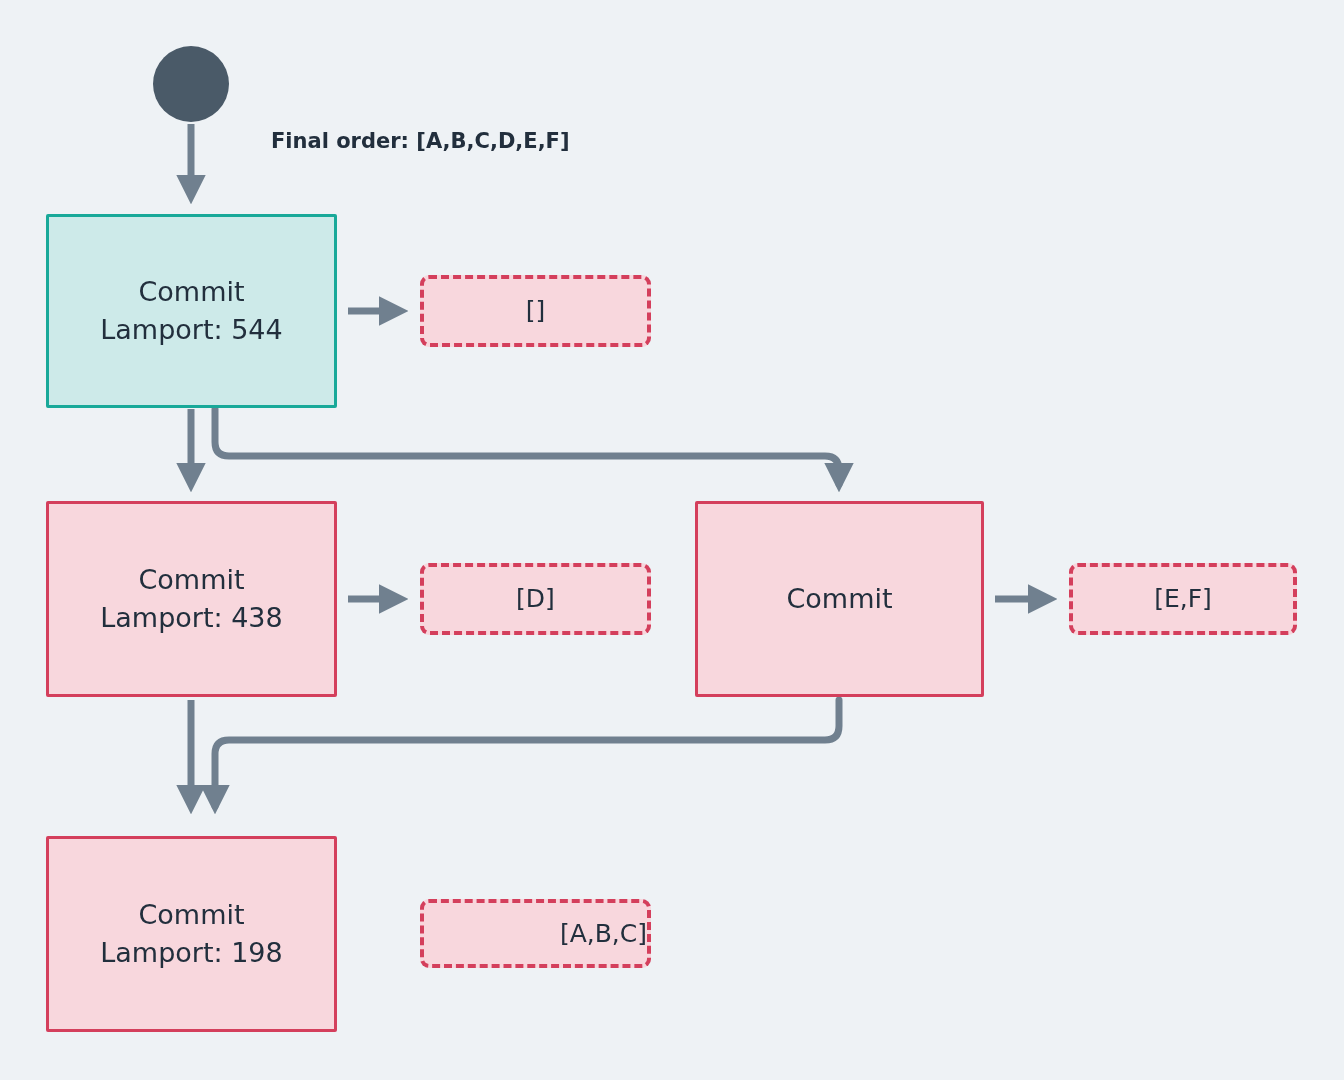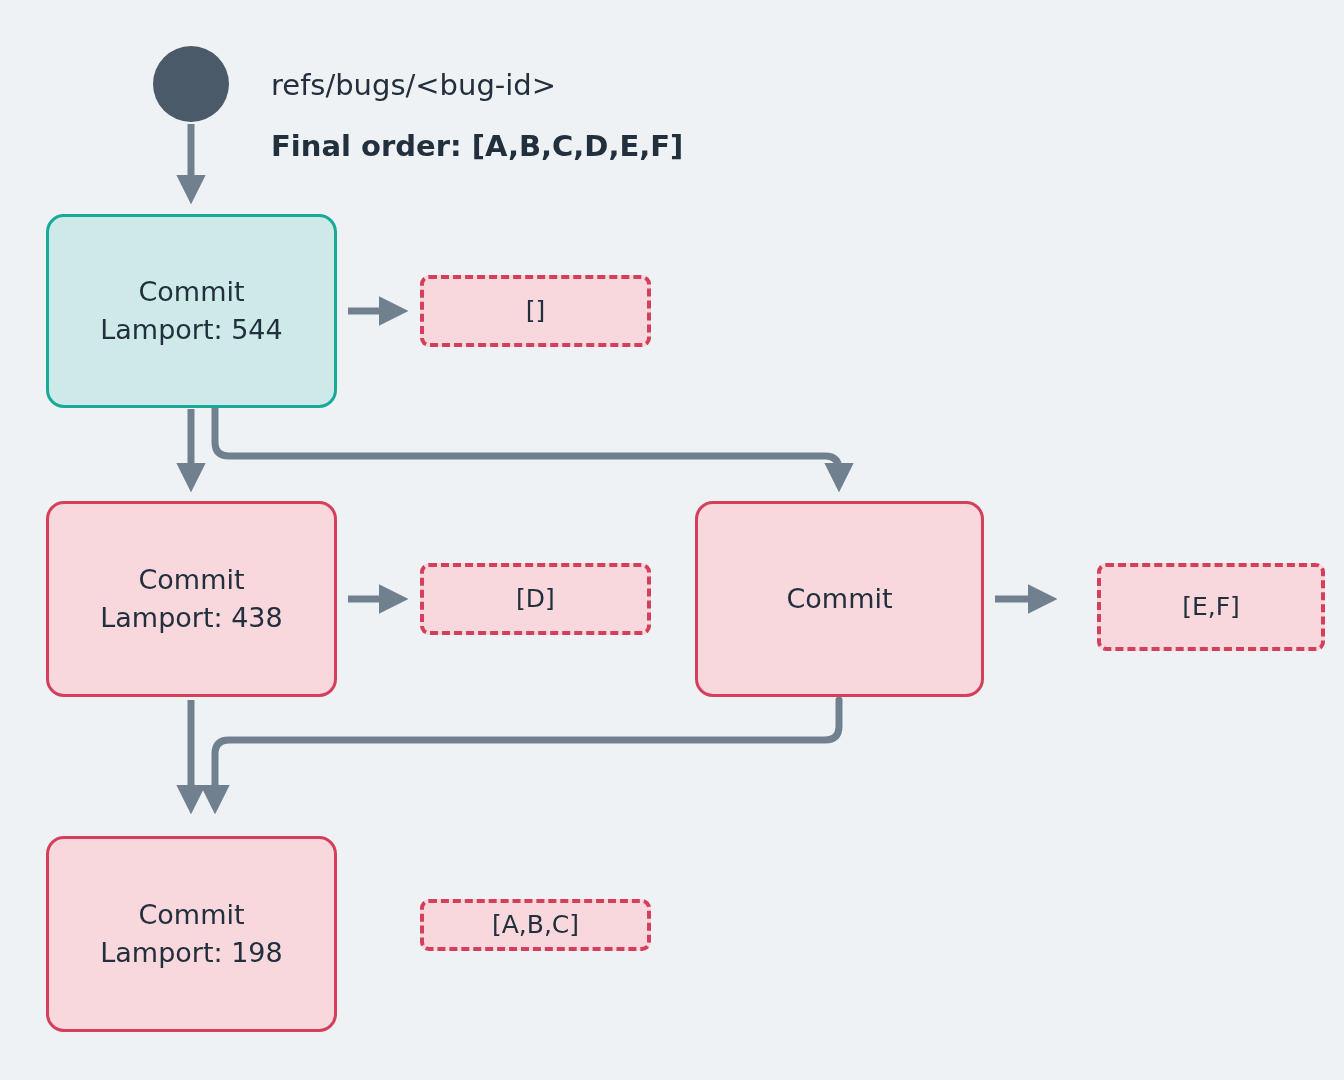--- a/index.html
+++ b/index.html
@@ -26,21 +26,21 @@
     height: 1080px;
     pointer-events: none;
   }
   .node {
     position: absolute;
     box-sizing: border-box;
     display: flex;
     flex-direction: column;
     align-items: center;
     justify-content: center;
-    border-radius: 18px;
+    border-radius: 2px;
     color: #222f3d;
     font-size: 27px;
     line-height: 1.42;
     text-align: center;
   }
   .node .line {
     display: block;
     white-space: nowrap;
   }
   .node-solid-teal {
@@ -65,21 +65,21 @@
   .label-block {
     position: absolute;
     color: #222f3d;
   }
   .label-ref {
     font-size: 29px;
     font-weight: 400;
     white-space: nowrap;
   }
   .label-final {
-    font-size: 29px;
+    font-size: 21px;
     font-weight: 700;
     white-space: nowrap;
     text-align: right;
   }
 </style>
 </head>
 <body>
 
 <div id="canvas">
 
@@ -102,21 +102,20 @@
 
     <path d="M995,599 L1049,599" fill="none" stroke="#70808f" stroke-width="7" marker-end="url(#arrowhead)"></path>
 
     <path d="M191,700 L191,806" fill="none" stroke="#70808f" stroke-width="7" marker-end="url(#arrowhead)"></path>
 
     <path d="M839,700 L839,726 Q839,740 825,740 L229,740 Q215,740 215,754 L215,806" fill="none" stroke="#70808f" stroke-width="7" stroke-linecap="round" stroke-linejoin="round" marker-end="url(#arrowhead)"></path>
   </svg>
 
   <div class="circle-node" style="left:153px; top:46px; width:76px; height:76px;"></div>
 
-  <div class="label-block label-ref" style="left:271px; top:68px;">refs/bugs/&lt;bug-id&gt;</div>
 
   <div class="label-block label-final" style="left:271px; top:129px;">Final order: [A,B,C,D,E,F]</div>
 
   <div class="node node-solid-teal" style="left:46px; top:214px; width:291px; height:194px;">
     <span class="line">Commit</span>
     <span class="line">Lamport: 544</span>
   </div>
 
   <div class="node node-dashed-pink" style="left:420px; top:275px; width:231px; height:72px;">
     <span class="line">[]</span>
@@ -128,26 +127,26 @@
   </div>
 
   <div class="node node-dashed-pink" style="left:420px; top:563px; width:231px; height:72px;">
     <span class="line">[D]</span>
   </div>
 
   <div class="node node-solid-pink" style="left:695px; top:501px; width:289px; height:196px;">
     <span class="line">Commit</span>
   </div>
 
-  <div class="node node-dashed-pink" style="left:1069px; top:563px; width:228px; height:88px;margin-left:28px;">
+  <div class="node node-dashed-pink" style="left:1069px; top:563px; width:228px; height:72px;">
     <span class="line">[E,F]</span>
   </div>
 
   <div class="node node-solid-pink" style="left:46px; top:836px; width:291px; height:196px;">
     <span class="line">Commit</span>
     <span class="line">Lamport: 198</span>
   </div>
 
-  <div class="node node-dashed-pink" style="left:420px; top:899px; width:231px; height:52px;">
+  <div class="node node-dashed-pink" style="left:420px; top:899px; width:231px; height:69px;align-items:flex-end;">
     <span class="line">[A,B,C]</span>
   </div>
 
 </div>
 
 </body></html>

